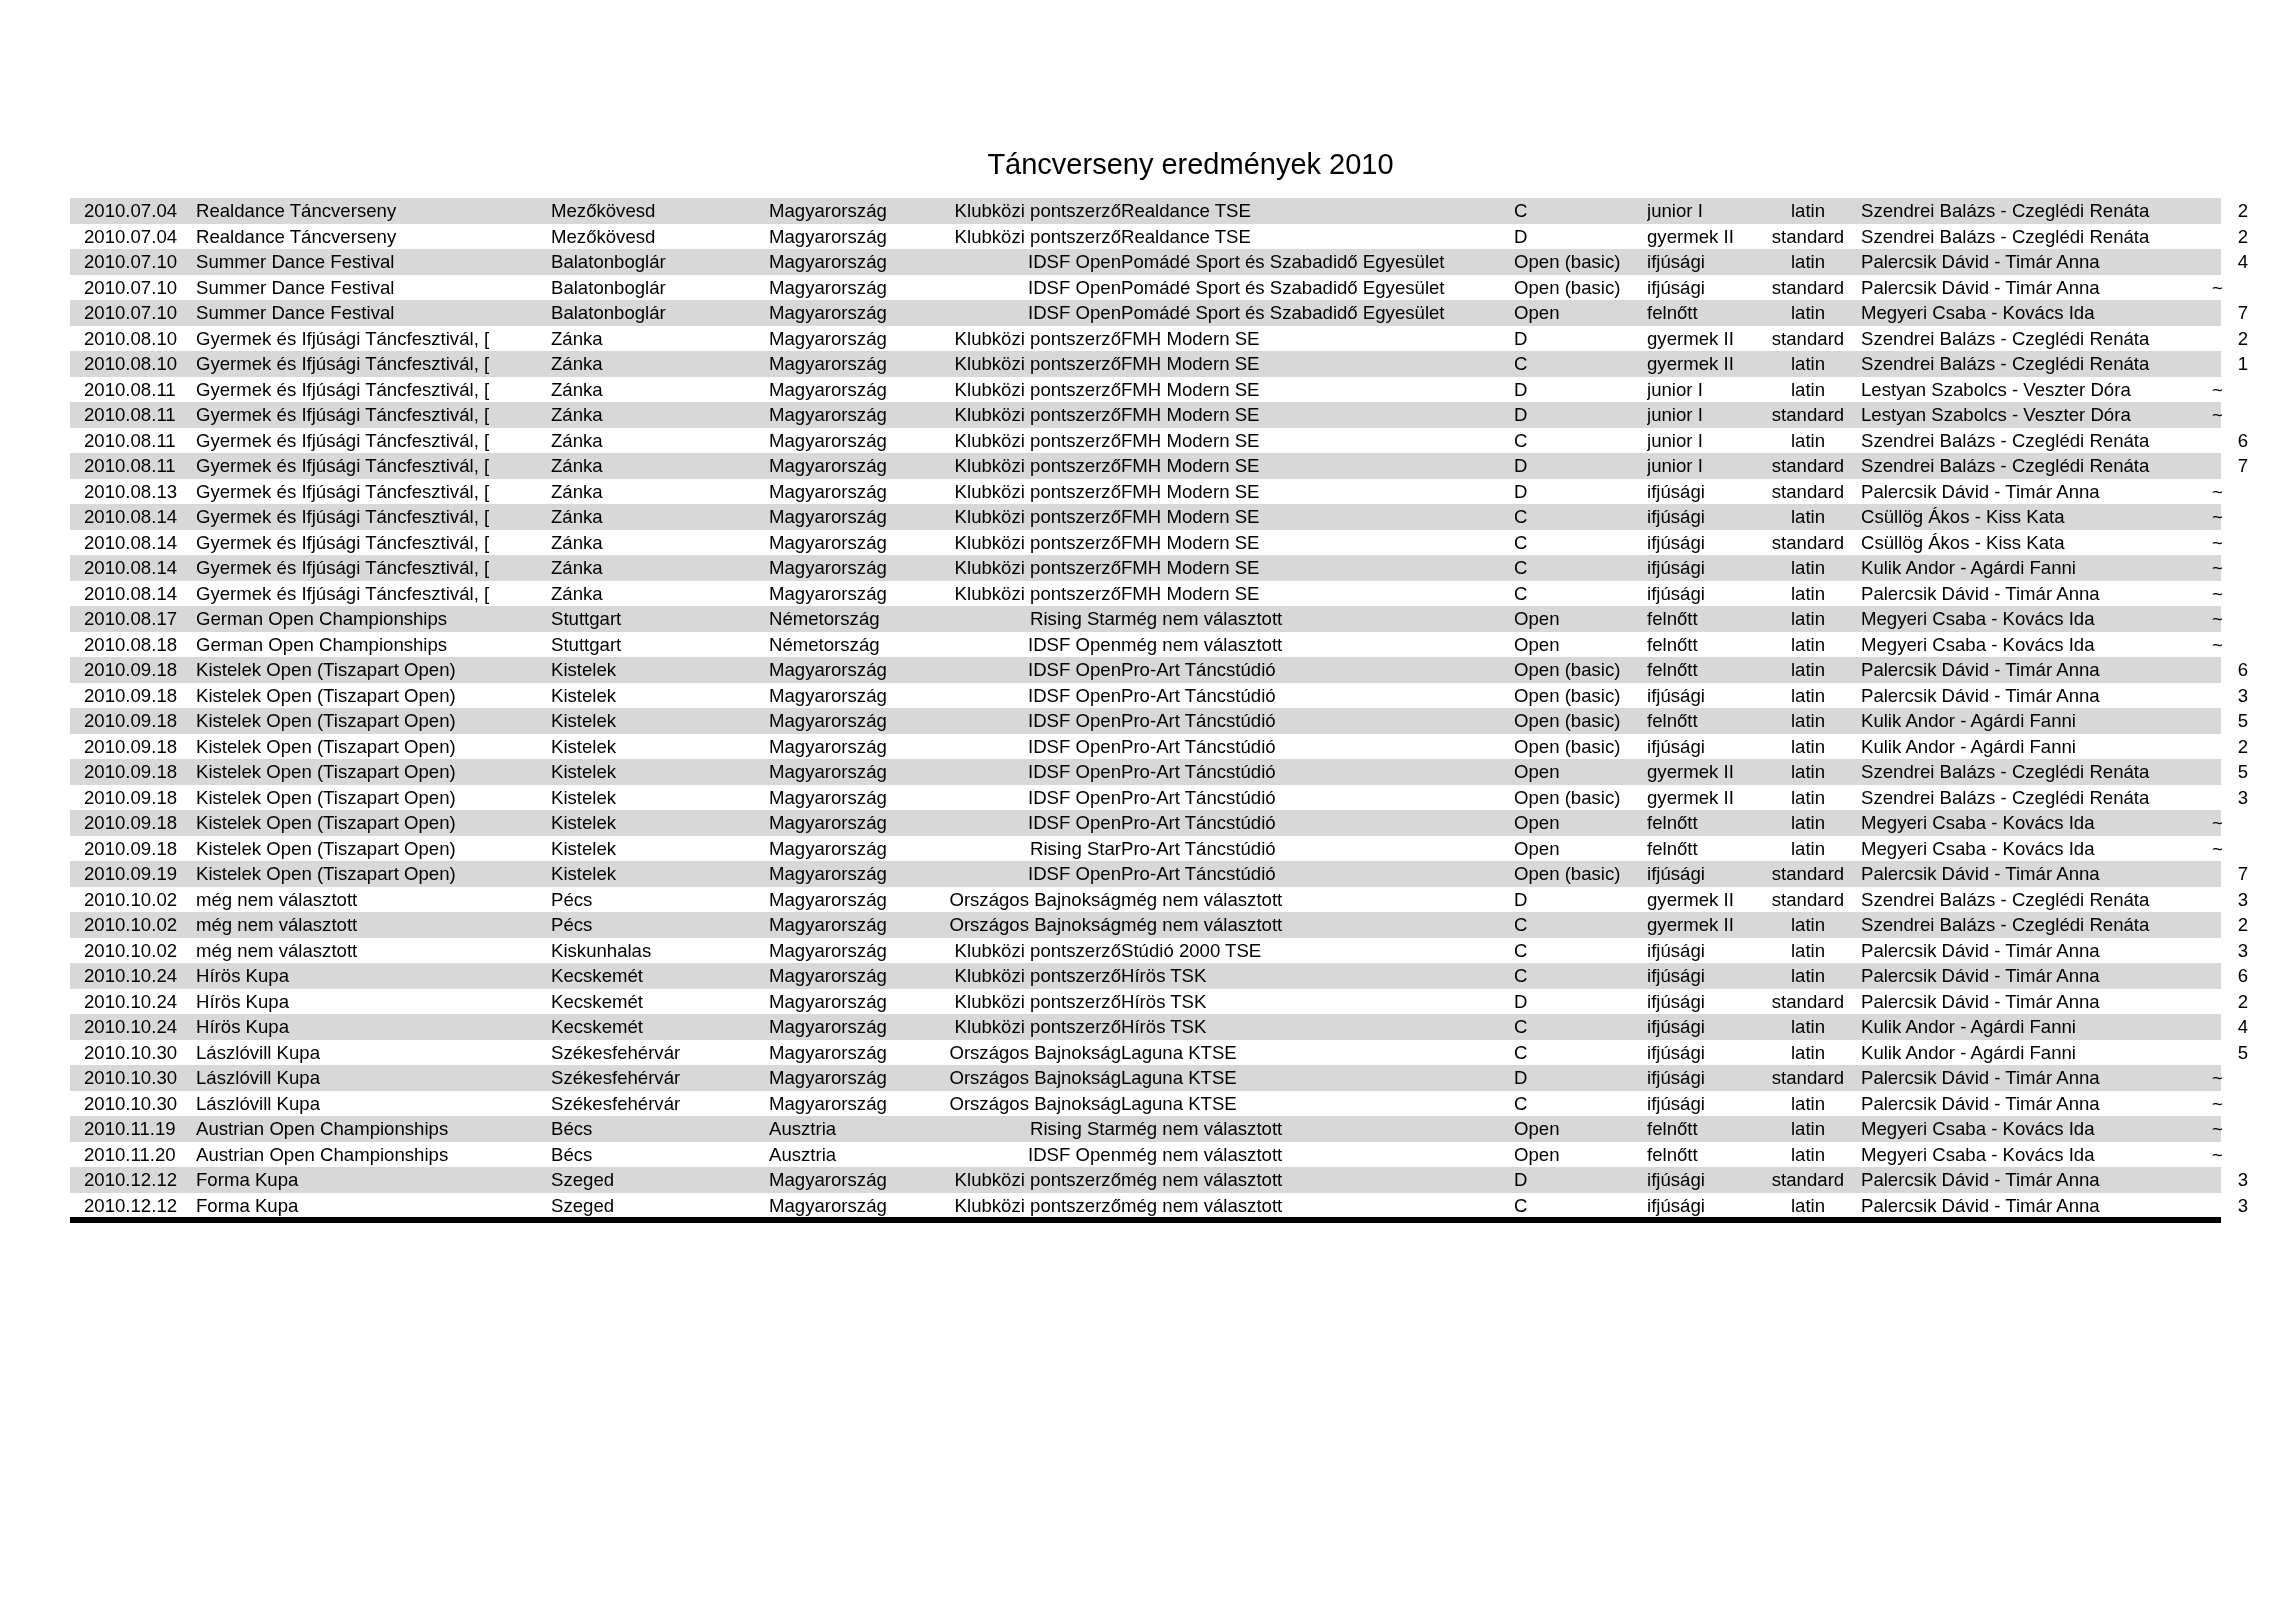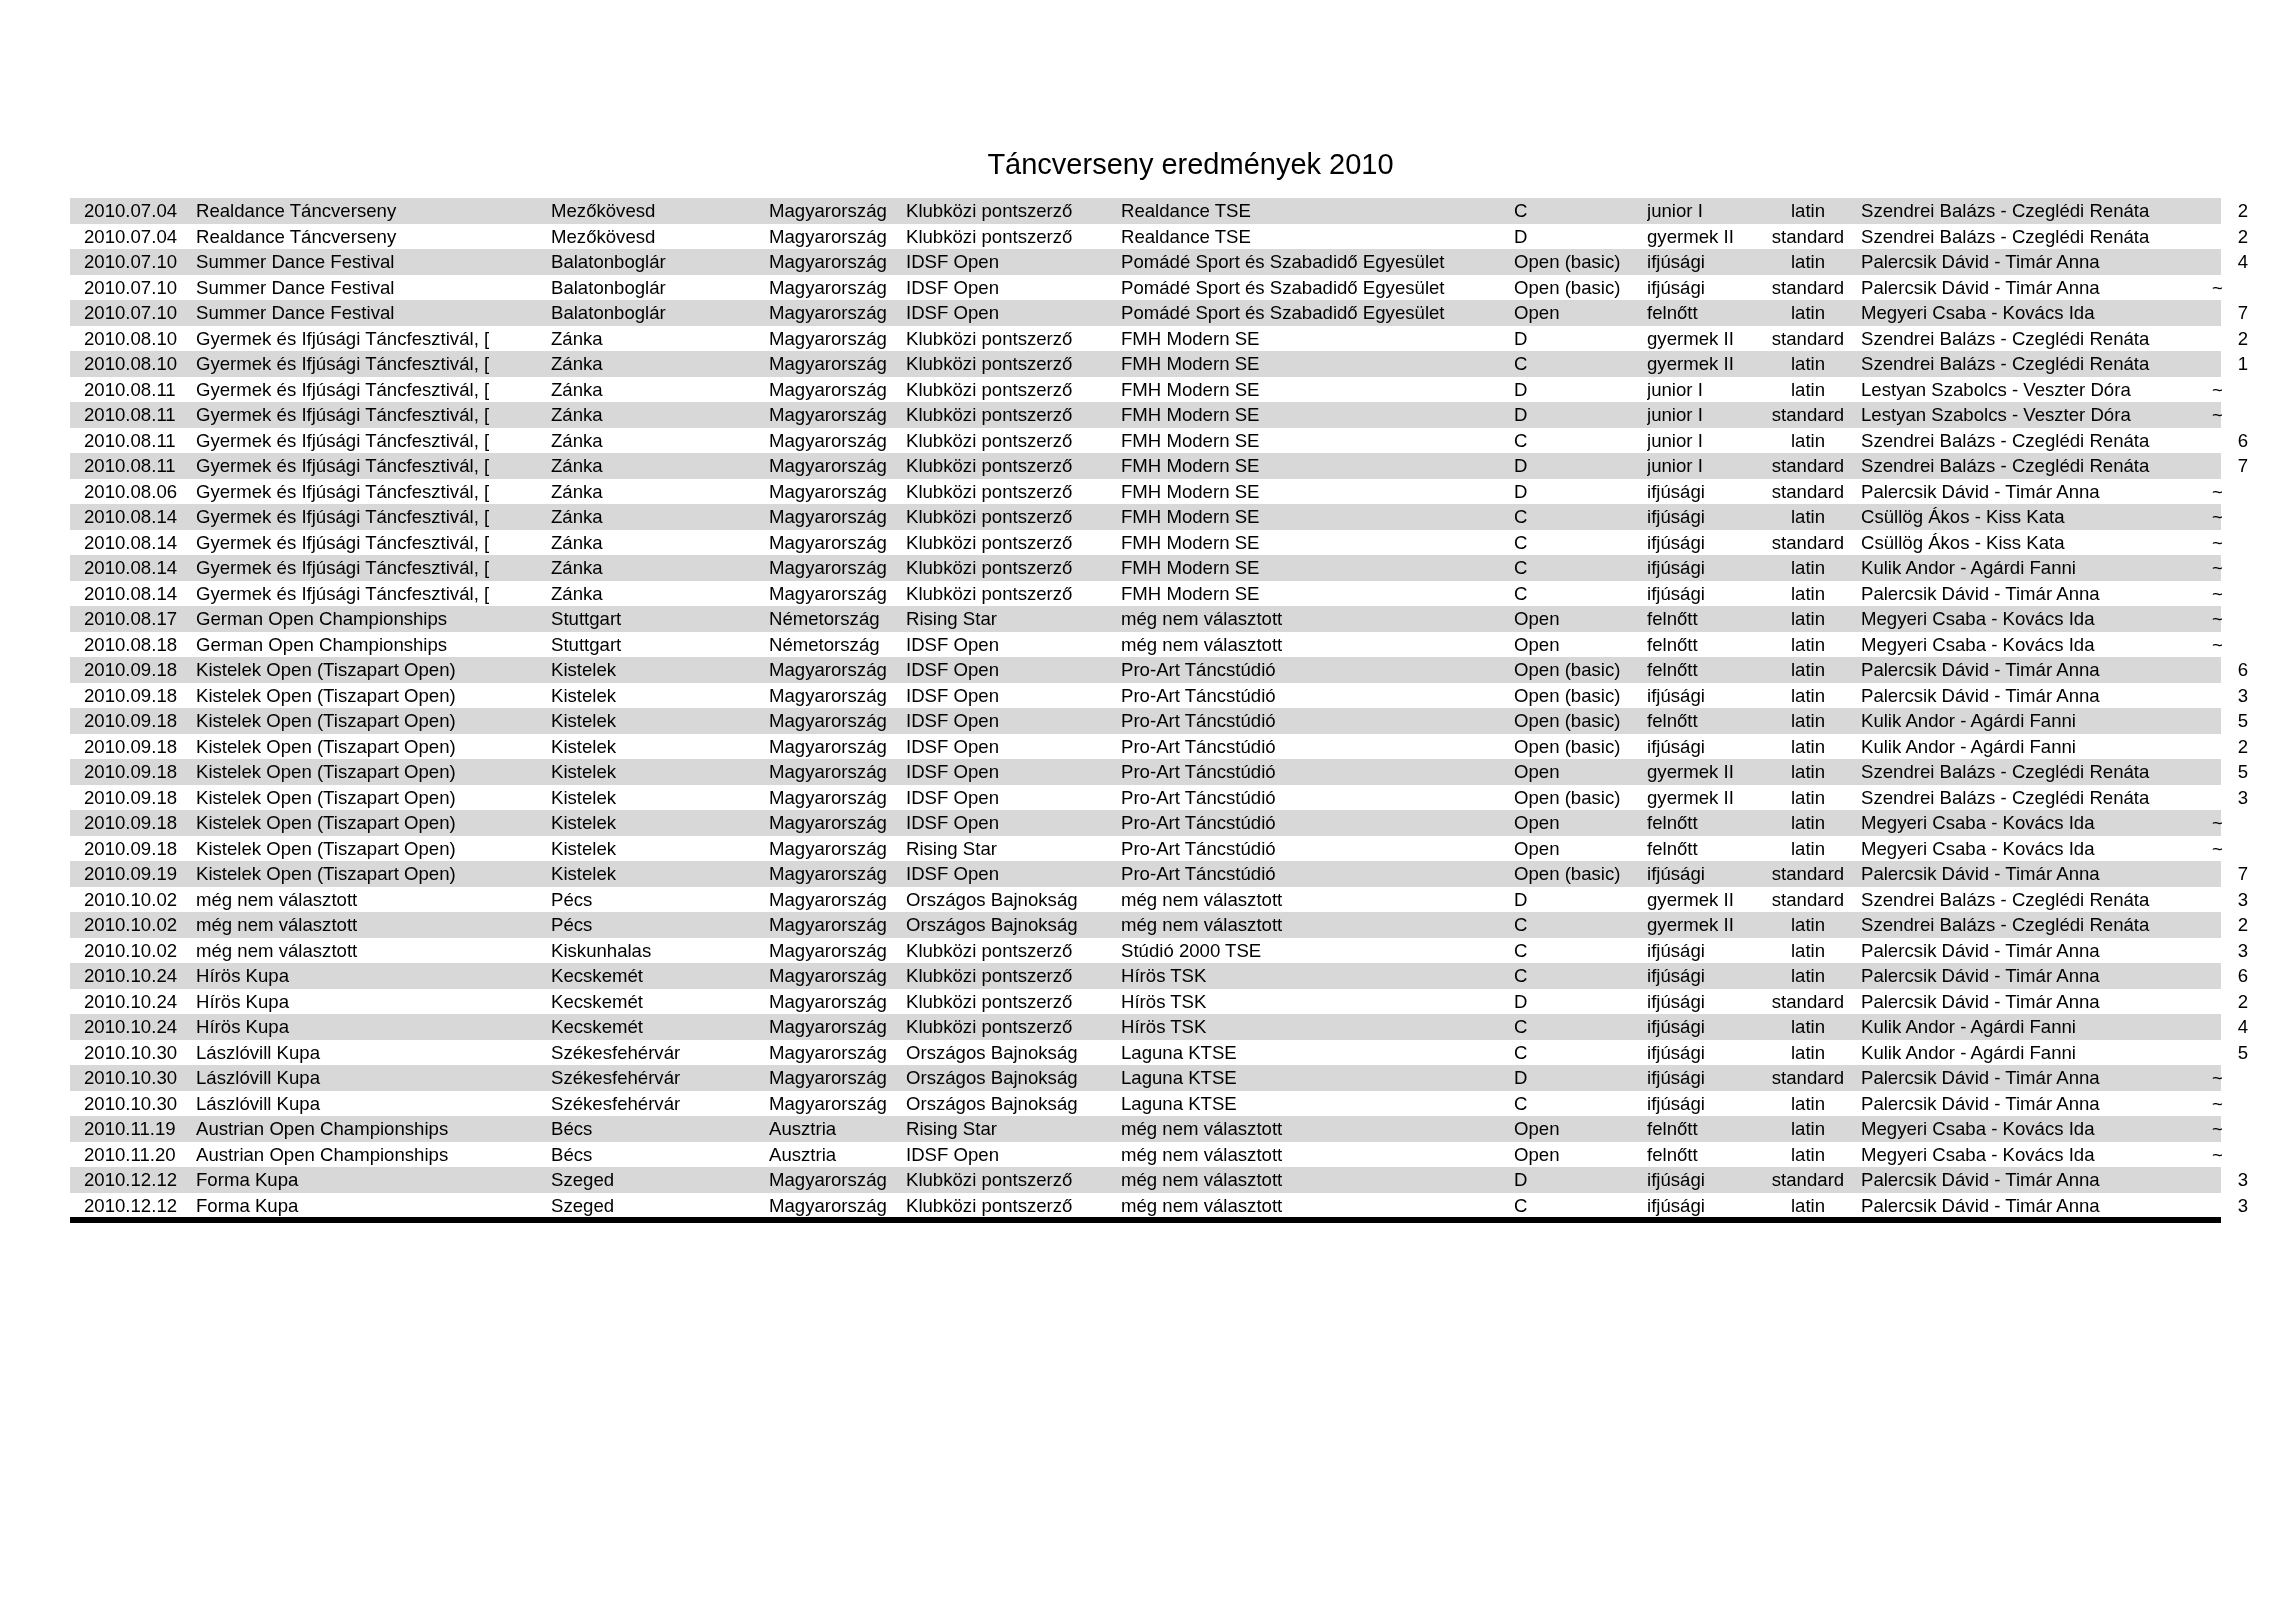--- a/index.html
+++ b/index.html
@@ -35,21 +35,21 @@
   .row.alt{background:#d8d8d8;}
   .cell{
     flex:none;
     overflow:hidden;
     box-sizing:border-box;
   }
   .c-date{width:126px;padding-left:14px;}
   .c-name{width:324px;}
   .c-city{width:218px;margin-left:31px;}
   .c-country{width:137px;}
-  .c-type{width:215px;}
+  .c-type{width:215px;text-align:right;}
   .c-organizer{width:393px;}
   .c-class{width:133px;}
   .c-age{width:108px;}
   .c-style{width:106px;text-align:center;}
   .c-couple{width:346px;}
   .c-result{width:45px;text-align:right;padding-right:3.9px;}
   .c-result.tilde{text-align:left;padding-left:4.9px;}
   .bottom-rule{
     position:absolute;
     left:70px;top:1217px;
@@ -200,21 +200,21 @@
         <span class="cell c-country">Magyarország</span>
         <span class="cell c-type">Klubközi pontszerző</span>
         <span class="cell c-organizer">FMH Modern SE</span>
         <span class="cell c-class">D</span>
         <span class="cell c-age">junior I</span>
         <span class="cell c-style">standard</span>
         <span class="cell c-couple">Szendrei Balázs - Czeglédi Renáta</span>
         <span class="cell c-result">7</span>
       </div>
       <div class="row">
-        <span class="cell c-date">2010.08.06</span>
+        <span class="cell c-date">2010.08.13</span>
         <span class="cell c-name">Gyermek és Ifjúsági Táncfesztivál, [</span>
         <span class="cell c-city">Zánka</span>
         <span class="cell c-country">Magyarország</span>
         <span class="cell c-type">Klubközi pontszerző</span>
         <span class="cell c-organizer">FMH Modern SE</span>
         <span class="cell c-class">D</span>
         <span class="cell c-age">ifjúsági</span>
         <span class="cell c-style">standard</span>
         <span class="cell c-couple">Palercsik Dávid - Timár Anna</span>
         <span class="cell c-result tilde">~</span>

